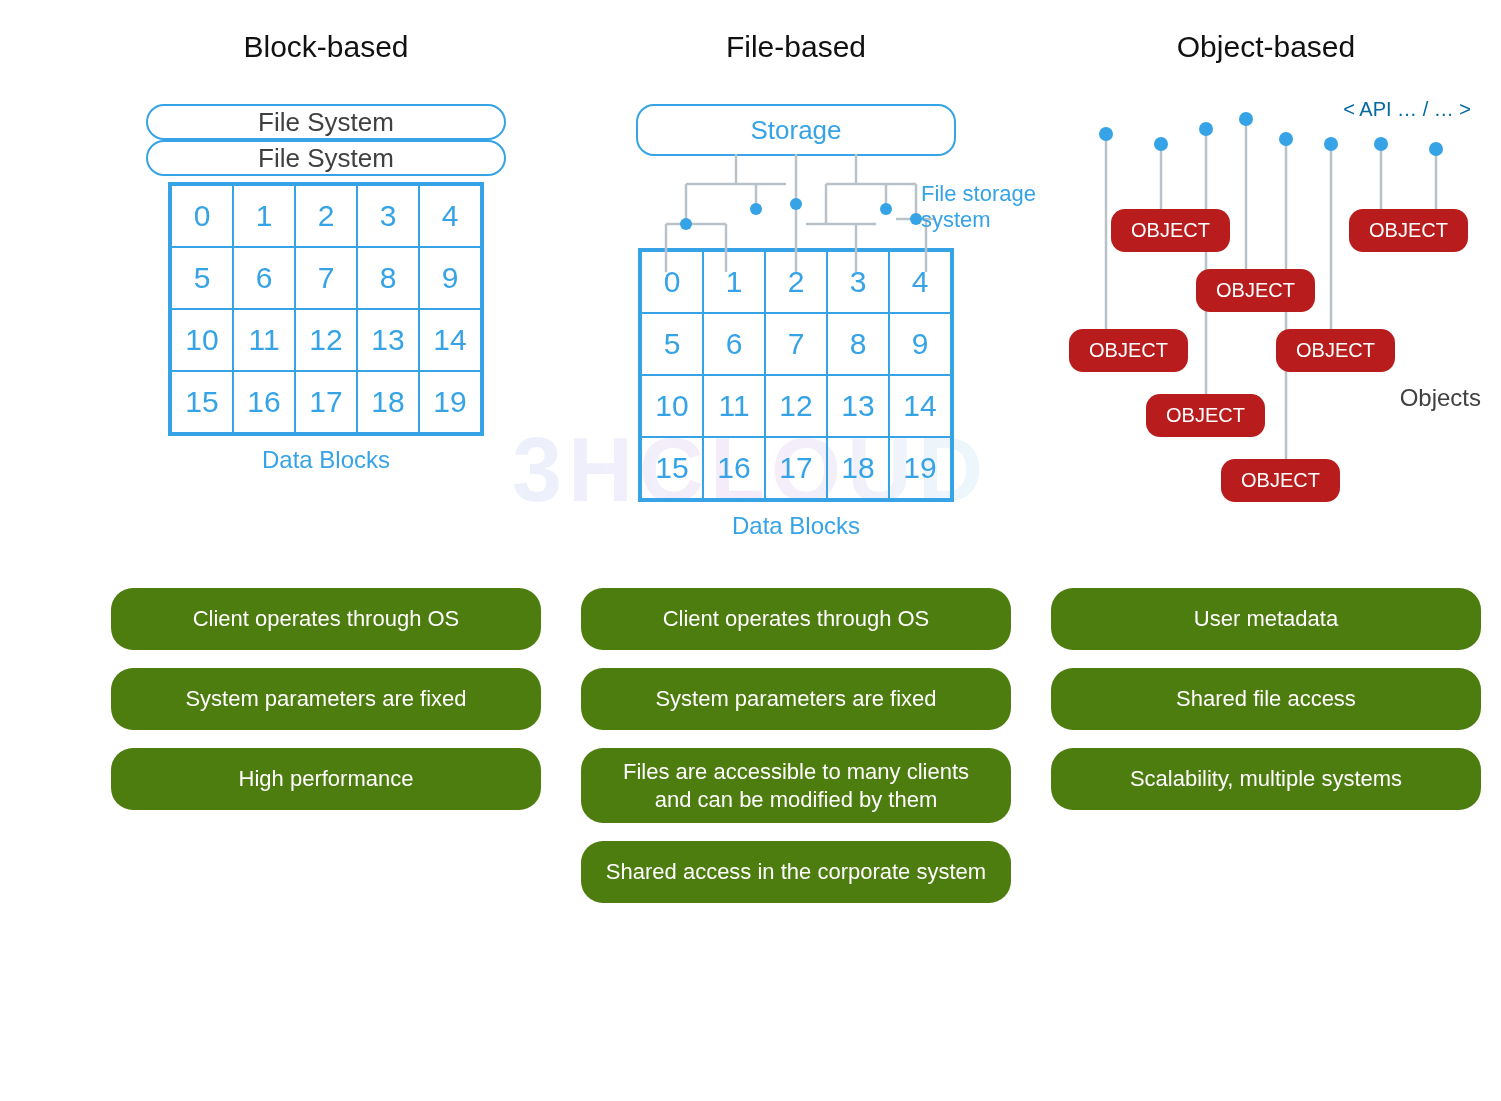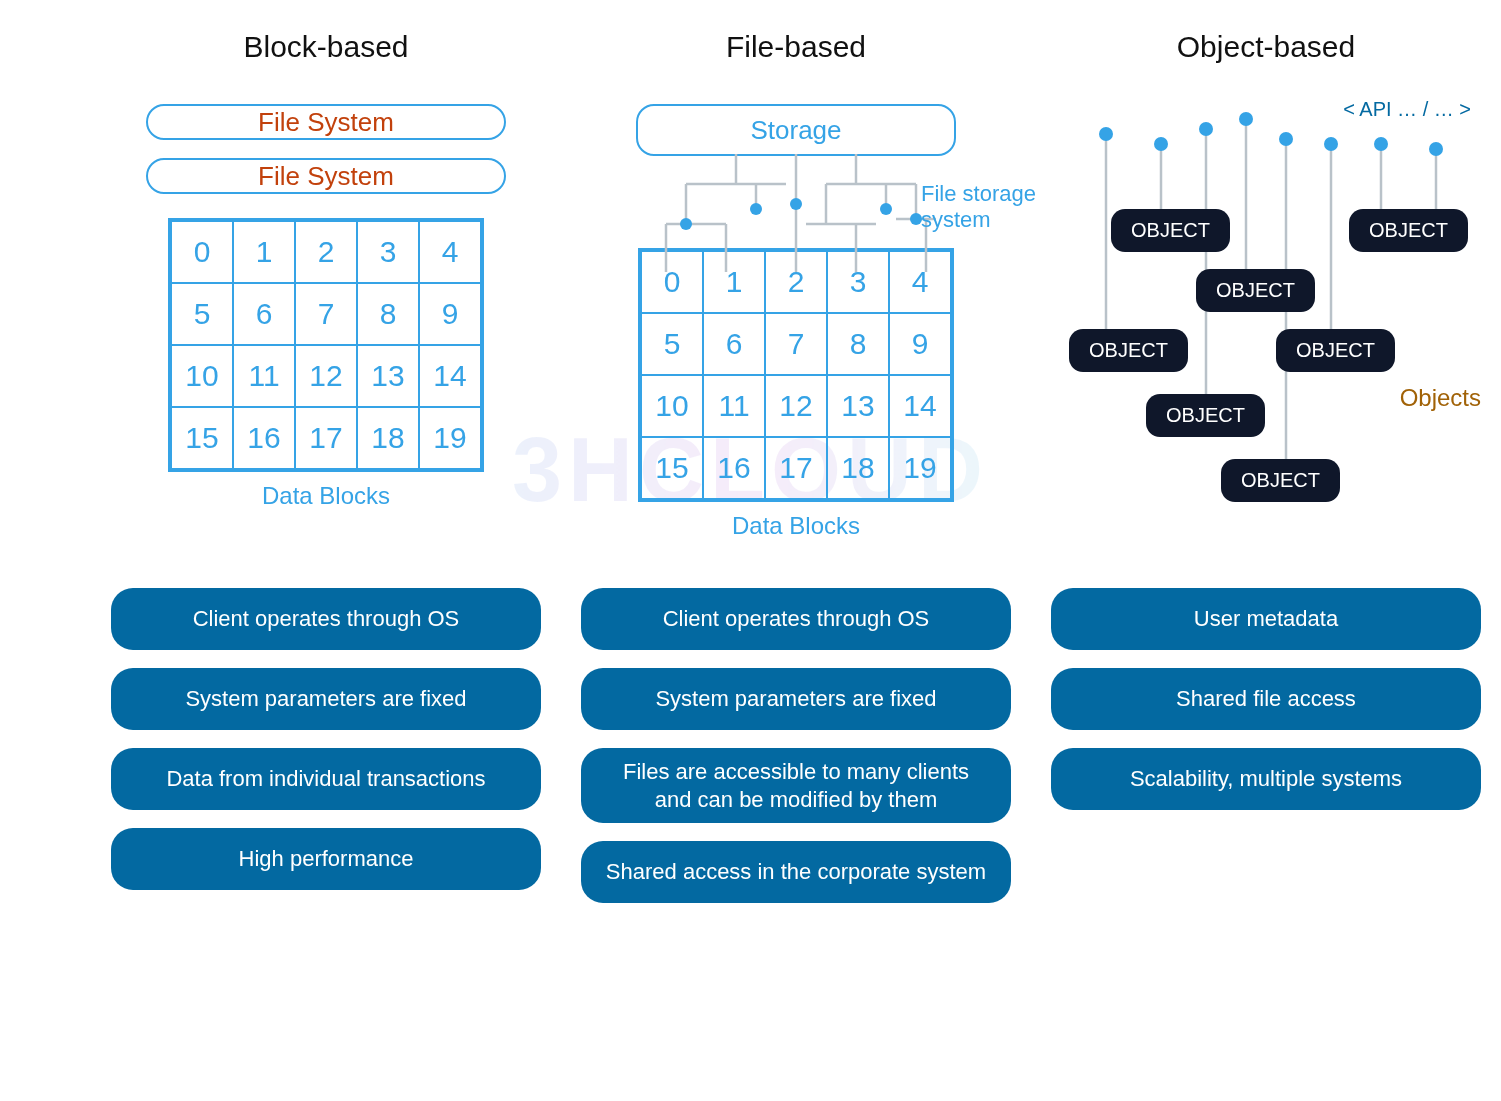--- a/index.html
+++ b/index.html
@@ -26,28 +26,27 @@
     font-size: 30px;
     color: #111;
     font-weight: 400;
     margin-bottom: 40px;
     text-align: center;
   }
   
   .fs-box {
     border: 2.5px solid #35a3e6;
     border-radius: 18px;
-    color: #c2410c;
+    color: #404040;
     font-size: 26px;
     width: 360px;
     height: 36px;
     display: flex;
     align-items: center;
     justify-content: center;
-    margin-bottom: 18px;
   }
   .diagram-area {
     height: 460px;
     width: 100%;
     display: flex;
     flex-direction: column;
     align-items: center;
     position: relative;
   }
   .grid5 {
@@ -116,44 +115,44 @@
     width: 430px;
     height: 460px;
   }
   .obj-svg {
     position: absolute;
     left: 0;
     top: 0;
   }
   .obj-box {
     position: absolute;
-    background: #0f172a;
+    background: #b91c1c;
     color: #fff;
     font-size: 20px;
     border-radius: 14px;
     padding: 10px 20px;
     text-align: center;
   }
   .objects-label {
     position: absolute;
     right: 0;
     top: 280px;
-    color: #a16207;
+    color: #404040;
     font-size: 24px;
   }
   
   .features {
     width: 100%;
     margin-top: 24px;
     display: flex;
     flex-direction: column;
     gap: 18px;
   }
   .pill {
-    background: #0369a1;
+    background: #4d7c0f;
     color: #fff;
     font-size: 22px;
     border-radius: 22px;
     min-height: 62px;
     display: flex;
     align-items: center;
     justify-content: center;
     text-align: center;
     padding: 10px 24px;
     line-height: 1.25;
@@ -210,21 +209,20 @@
           <div class="cell">17</div>
           <div class="cell">18</div>
           <div class="cell">19</div>
         </div>
       <div class="grid-label">Data Blocks</div>
     </div>
 
     <div class="features" id="feat-block">
         <div class="pill">Client operates through OS</div>
         <div class="pill">System parameters are fixed</div>
-        <div class="pill">Data from individual transactions</div>
         <div class="pill">High performance</div>
       </div>
   </div>
 
   <div class="col">
     <div class="col-title">File-based</div>
 
     <div class="diagram-area" style="position:relative;">
       <div class="storage-box">Storage</div>
 

